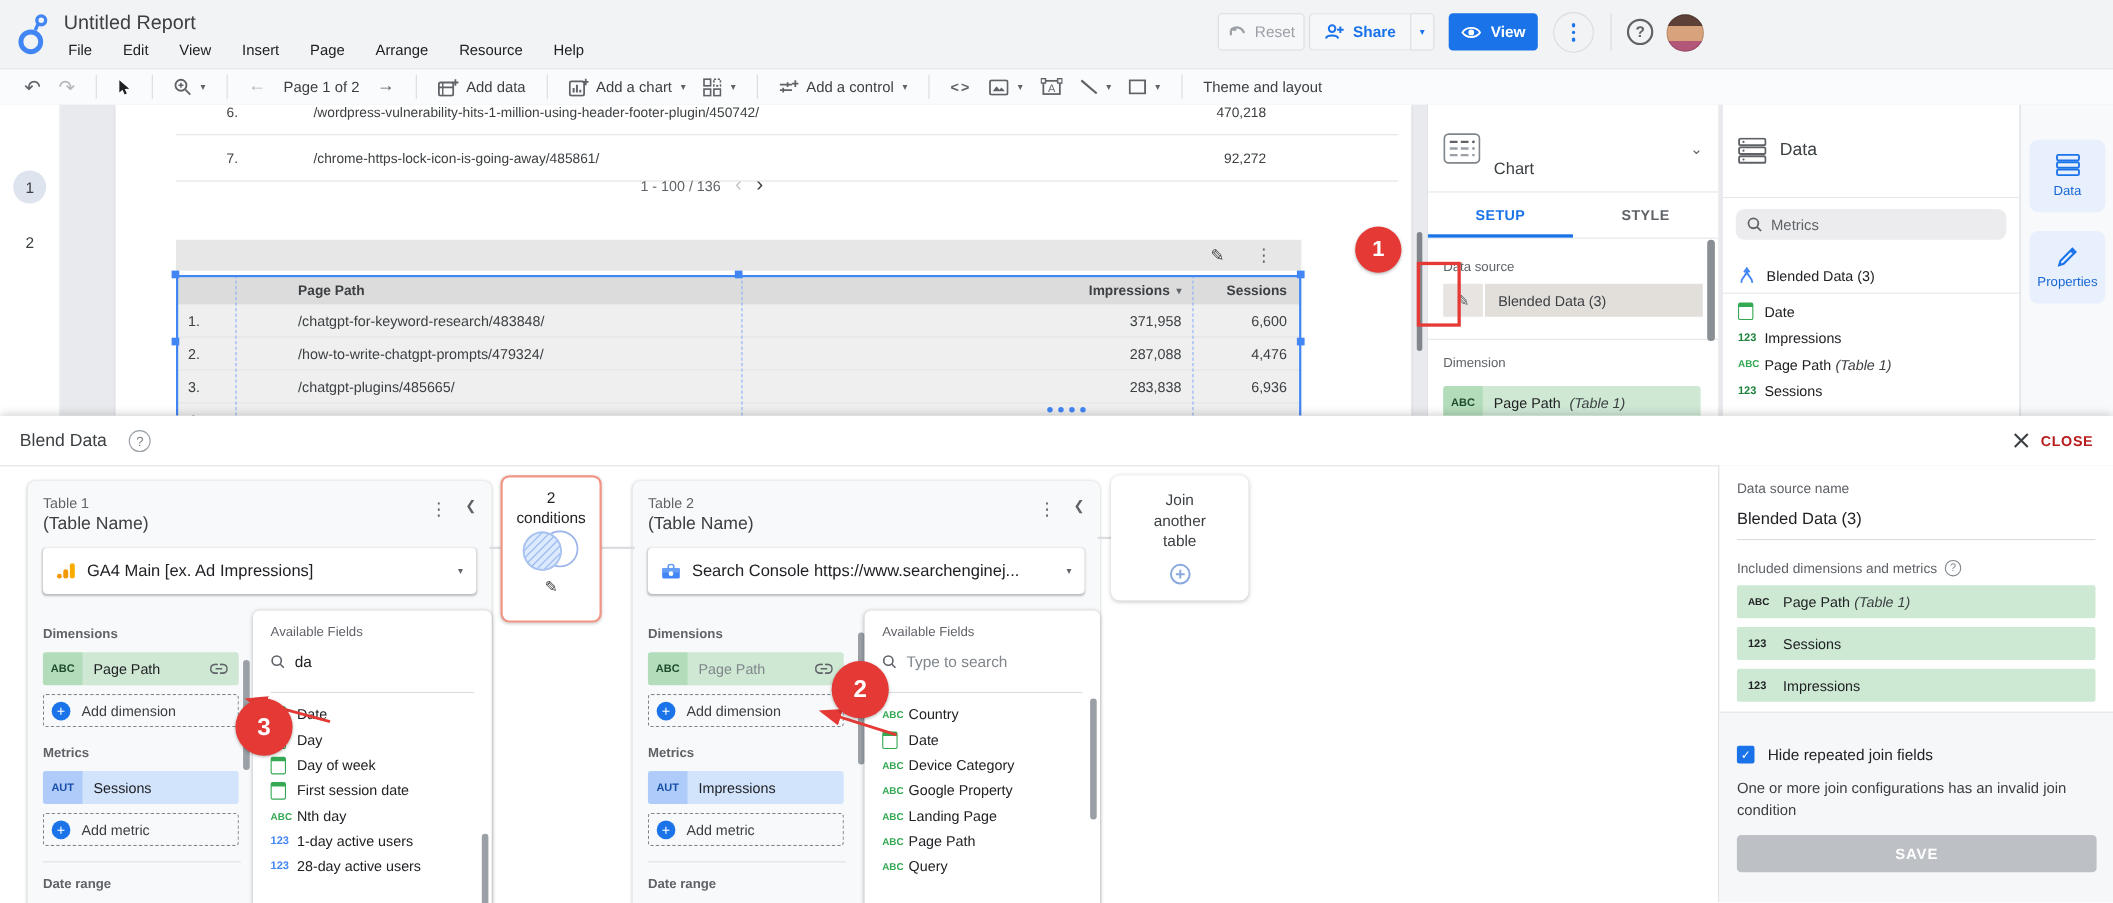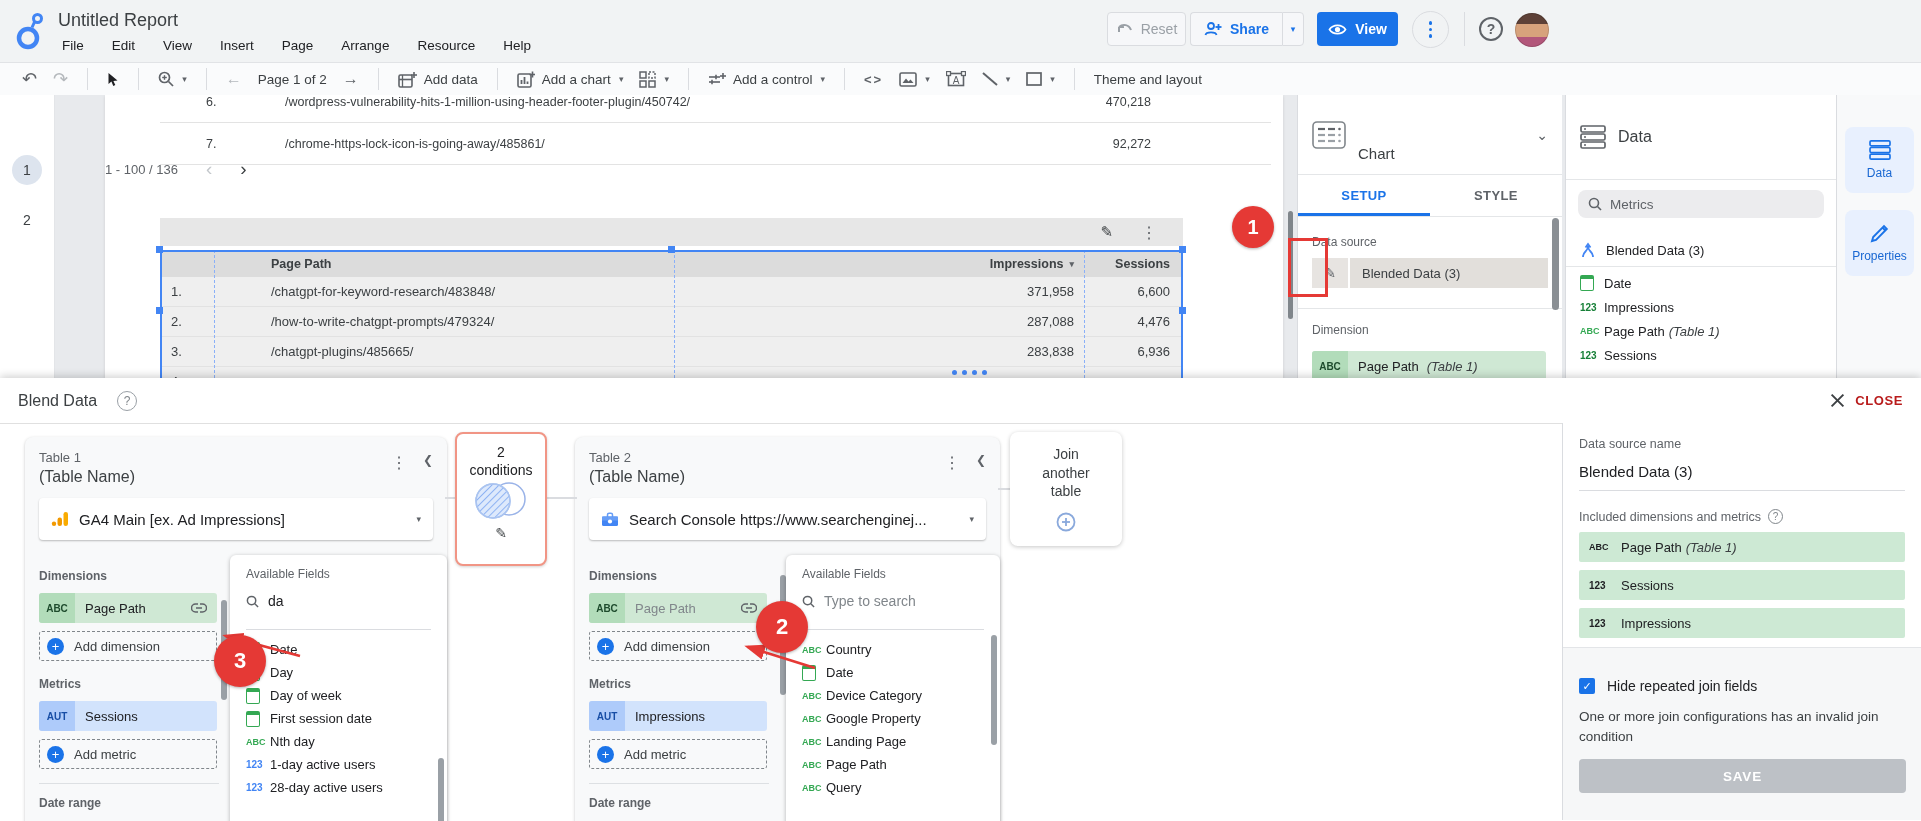--- a/index.html
+++ b/index.html
@@ -42,21 +42,21 @@
   .page-num.active { background:#dde4ee; }
   .pn1 { top:60px; } .pn2 { top:80px; }
 
   .report-page { position:absolute; left:105px; top:95px; width:1178px; height:283px; background:#fff; overflow:hidden; box-shadow:0 1px 3px rgba(0,0,0,.12); }
 
   .top-table { position:absolute; left:0; top:-14px; right:0; }
   .trow { display:flex; height:42px; align-items:center; border-bottom:1px solid #e3e3e3; margin:0 12px 0 55px; font-size:12.5px; color:#3c4043; }
   .tt-idx { width:125px; padding-left:46px; }
   .tt-path { flex:1; }
   .tt-val { width:220px; text-align:right; padding-right:120px; }
-  .tfoot { display:flex; justify-content:flex-start; align-items:center; gap:28px; height:36px; margin-right:12px; padding-right:100px; font-size:13px; color:#5f6368; }
+  .tfoot { display:flex; justify-content:center; align-items:center; gap:13px; height:36px; margin-right:12px; padding-right:100px; font-size:13px; color:#5f6368; }
   .pg-arrow { font-size:19px; color:#3c4043; }
   .pg-arrow.dis { color:#c3c7cb; }
 
   .chart-hover-bar { position:absolute; left:55px; top:123px; width:1023px; height:28px; background:#e7e7e7; display:flex; justify-content:flex-end; align-items:center; gap:28px; padding-right:26px; }
   .hb-ic { font-size:15px; color:#3c4043; }
 
   .sel-wrap { position:absolute; left:55px; top:155px; width:1023px; height:128px; }
   .gtable { position:absolute; inset:0; }
   .gh, .gr { display:grid; grid-template-columns:54px 460px 410px 99px; align-items:center; }
   .gh { height:27px; background:#dcdcdc; font-weight:bold; font-size:12.5px; color:#3c4043; }
@@ -152,21 +152,21 @@
   .fp-search { display:flex; align-items:center; gap:9px; margin:12px 16px 4px 0; padding-bottom:20px; border-bottom:1px solid #dadce0; font-size:14px; color:#202124; }
   .fp-search .ph { color:#80868b; }
   .fp-list { margin-top:8px; }
   .ffield { display:flex; align-items:center; height:23px; font-size:13px; color:#202124; }
   .col-scroll { position:absolute; width:6px; background:#9aa0a6; border-radius:3px; }
   .fp-scroll { position:absolute; right:3px; width:6px; background:#9aa0a6; border-radius:3px; }
 
   #card-cond { position:absolute; left:455px; top:54px; width:92px; height:134px; background:#fff; border:2px solid #f19585; border-radius:8px; box-shadow:0 1px 3px rgba(0,0,0,.18); display:flex; flex-direction:column; align-items:center; padding-top:9px; z-index:2; }
   .cond-num, .cond-lb { font-size:14px; color:#202124; line-height:1.3; }
   .cond-pencil { font-size:14px; color:#3c4043; margin-top:2px; }
-  #card-join { position:absolute; left:1010px; top:54px; width:112px; height:114px; background:#fff; border-radius:8px; box-shadow:0 1px 4px rgba(0,0,0,.22); display:flex; flex-direction:column; align-items:center; justify-content:center; gap:10px; z-index:2; }
+  #card-join { position:absolute; left:1010px; top:54px; width:125px; height:114px; background:#fff; border-radius:8px; box-shadow:0 1px 4px rgba(0,0,0,.22); display:flex; flex-direction:column; align-items:center; justify-content:center; gap:10px; z-index:2; }
   .join-lb { font-size:14px; color:#3c4043; text-align:center; line-height:1.35; width:72px; }
   .conn { position:absolute; height:2px; background:#dadce0; z-index:1; }
 
   .blend-right { position:absolute; left:1562px; top:45px; width:359px; height:397px; border-left:1px solid #dadce0; background:#fff; }
   .br-main { padding:14px 16px 0; }
   .br-label { font-size:12.5px; color:#5f6368; display:flex; align-items:center; gap:7px; }
   .br-value { font-size:15px; color:#202124; margin:12px 0 10px; }
   .br-underline { height:1px; background:#dadce0; width:326px; margin-bottom:18px; }
   .i-circ { width:15px; height:15px; border:1.5px solid #80868b; border-radius:50%; color:#80868b; font-size:10px; display:inline-flex; align-items:center; justify-content:center; }
   .inc-chip { height:30px; background:#cde9d4; border-radius:2px; display:flex; align-items:center; margin-top:8px; padding-left:10px; font-size:13px; color:#202124; }

